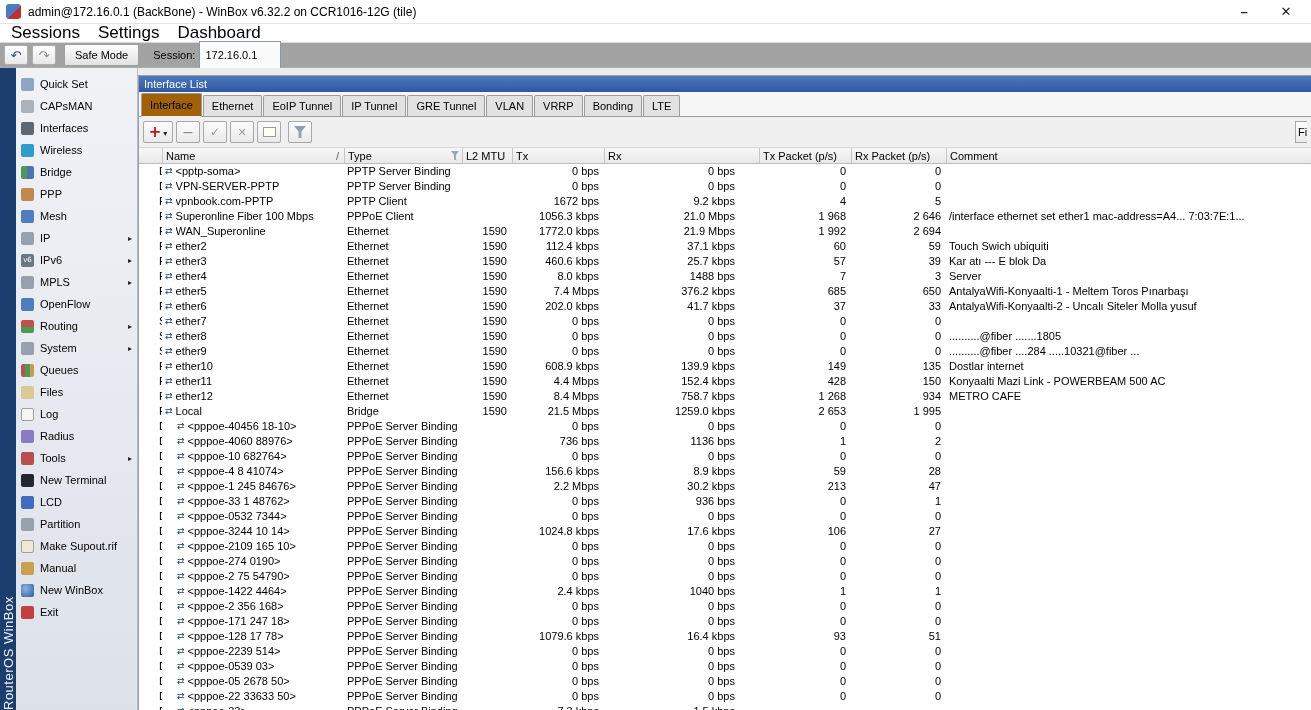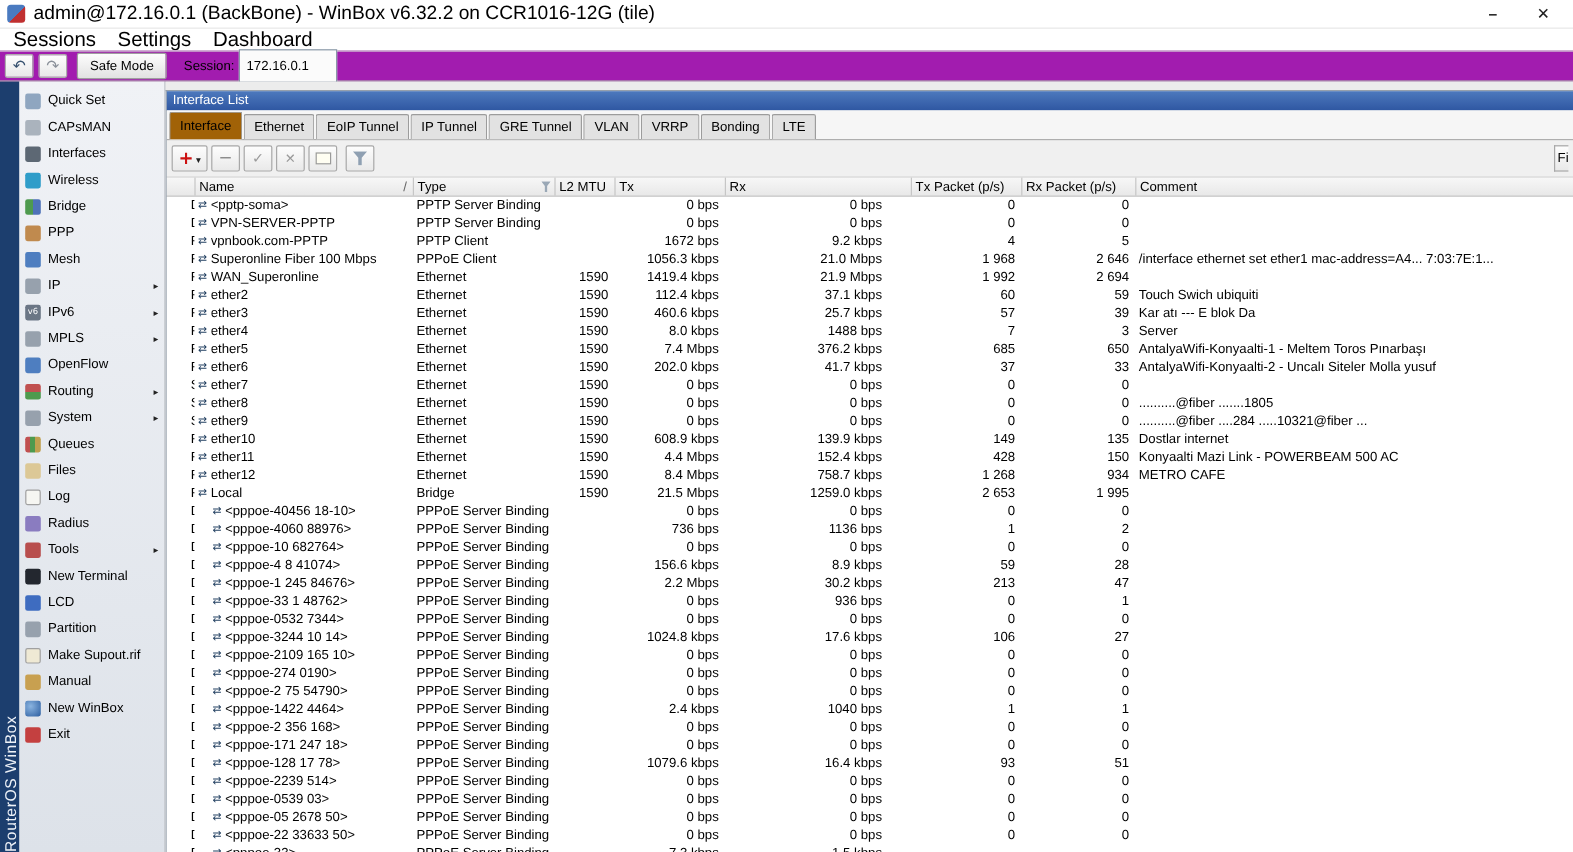--- a/index.html
+++ b/index.html
@@ -8,32 +8,32 @@
     font-family:"Liberation Sans","DejaVu Sans",sans-serif;font-size:11px;color:#000;
     background:#ececec;
   }
   .window{width:100%;height:100%;display:flex;flex-direction:column}
 
   
   .titlebar{flex:0 0 24px;height:24px;background:#fff;display:flex;align-items:center;
     padding:0 6px;border-bottom:1px solid #e4e4e4;box-sizing:border-box}
   .app-icon{width:15px;height:15px;margin-right:7px;border-radius:3px;
     background:linear-gradient(135deg,#4a7ac0 55%,#c03030 55%);flex:0 0 15px}
-  .title{font-size:16px;white-space:nowrap}
+  .title{font-size:12px;white-space:nowrap}
   .win-controls{margin-left:auto;display:flex;gap:16px;padding-right:6px}
   .win-btn{width:26px;text-align:center;font-size:13px;color:#222;cursor:default}
   [data-name="minimize-icon"]::before{content:"–";font-weight:bold}
   [data-name="close-icon"]::before{content:"✕"}
 
   
   .menubar{flex:0 0 18px;height:18px;background:#fff;display:flex;align-items:center;padding-left:2px}
   .menu-item{padding:0 9px;font-size:17px;cursor:default}
 
   
-  .toolbar{flex:0 0 26px;height:26px;background:#a21caf;border-top:1px solid #dadada;
+  .toolbar{flex:0 0 26px;height:26px;background:#a3a3a3;border-top:1px solid #dadada;
     border-bottom:1px solid #adadad;display:flex;align-items:center;padding:0 4px;gap:4px;box-sizing:border-box}
   .tb-btn{height:20px;min-width:24px;border:1px solid #adadad;border-radius:2px;
     background:linear-gradient(#fefefe,#e8e8e8);display:inline-flex;align-items:center;justify-content:center;
     font-family:"DejaVu Sans",sans-serif;font-size:13px;color:#35506e;padding:0 3px;box-sizing:border-box}
   [data-name="undo-icon"]::before{content:"↶"}
   [data-name="redo-icon"]::before{content:"↷";color:#8a9099}
   .safe-mode{height:20px;border:1px solid #9f9f9f;border-radius:2px;background:linear-gradient(#fdfdfd,#e2e2e2);
     padding:0 10px;font-size:11px;margin-left:4px;display:inline-flex;align-items:center}
   .session-label{margin-left:10px}
   .session-box{height:28px;box-sizing:border-box;border:1px solid #8a99a8;background:#fbfbfb;
@@ -413,21 +413,21 @@
               <div class="cell c-comment" data-name="row-comment">/interface ethernet set ether1 mac-address=A4... 7:03:7E:1...</div>
             </div>
             <div class="trow" data-name="table-row">
               <div class="cell c-flags" data-name="row-flags">R</div>
               <div class="cell c-name" data-name="row-name">
                 <span class="port-icon" data-name="interface-icon"></span>
                 <span class="iface-label" data-name="interface-name">WAN_Superonline</span>
               </div>
               <div class="cell c-type" data-name="row-type">Ethernet</div>
               <div class="cell c-mtu" data-name="row-l2mtu">1590</div>
-              <div class="cell c-tx" data-name="row-tx">1419.4 kbps</div>
+              <div class="cell c-tx" data-name="row-tx">1772.0 kbps</div>
               <div class="cell c-rx" data-name="row-rx">21.9 Mbps</div>
               <div class="cell c-txp" data-name="row-tx-packets">1 992</div>
               <div class="cell c-rxp" data-name="row-rx-packets">2 694</div>
               <div class="cell c-comment" data-name="row-comment"></div>
             </div>
             <div class="trow" data-name="table-row">
               <div class="cell c-flags" data-name="row-flags">RS</div>
               <div class="cell c-name" data-name="row-name">
                 <span class="port-icon" data-name="interface-icon"></span>
                 <span class="iface-label" data-name="interface-name">ether2</span>

